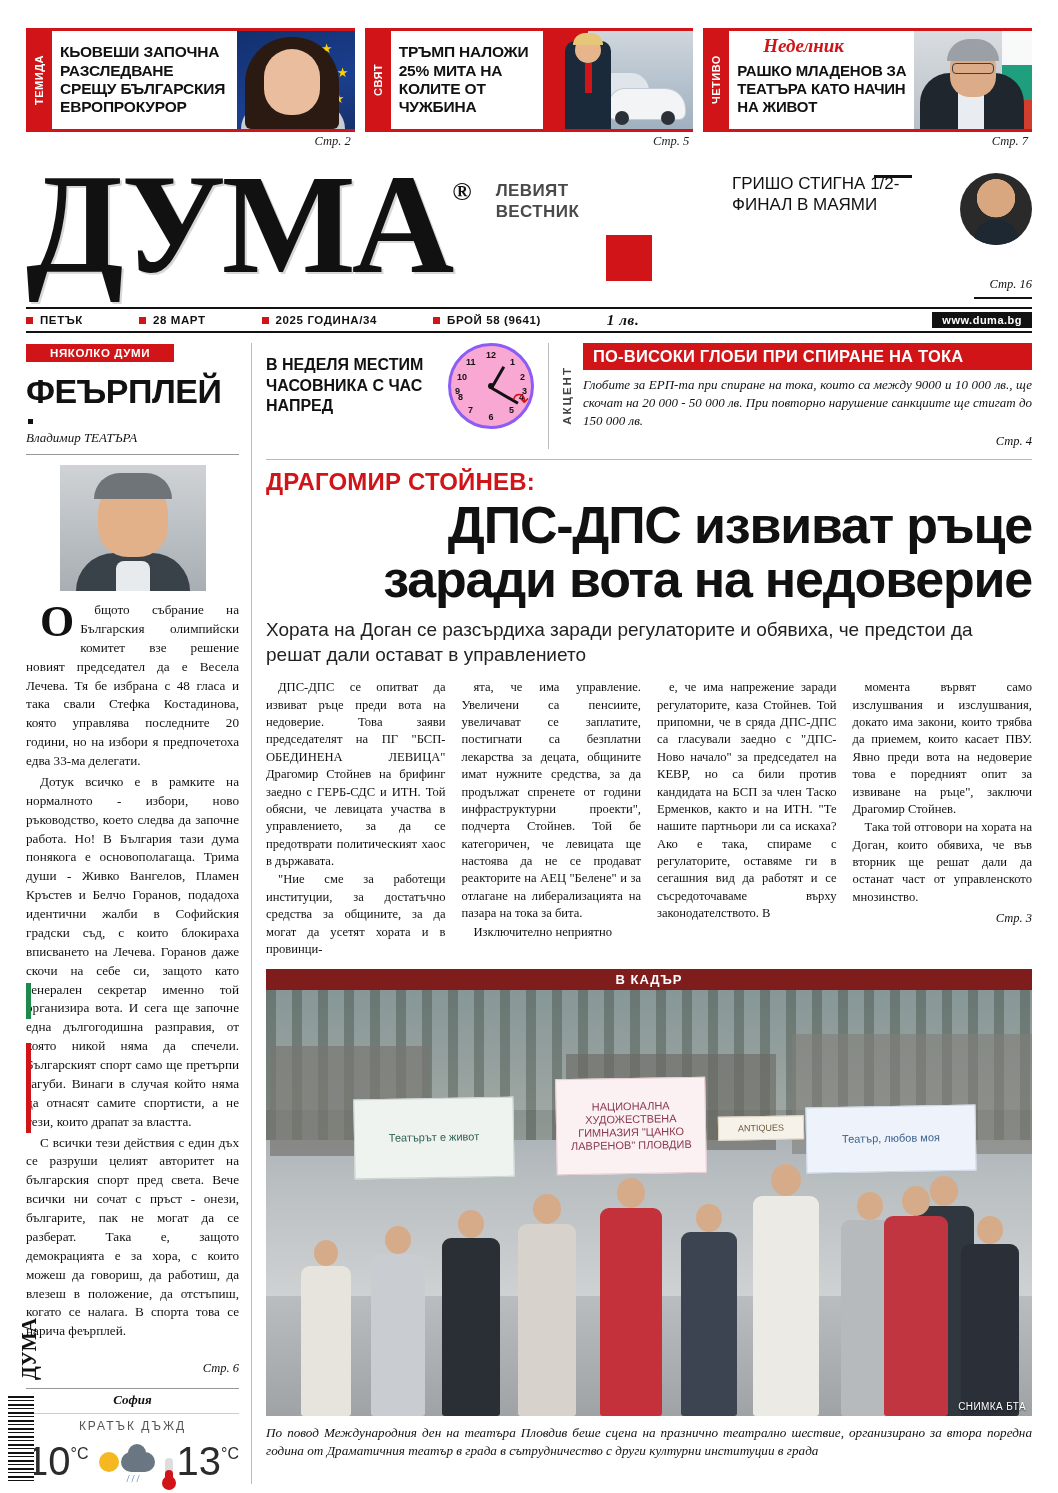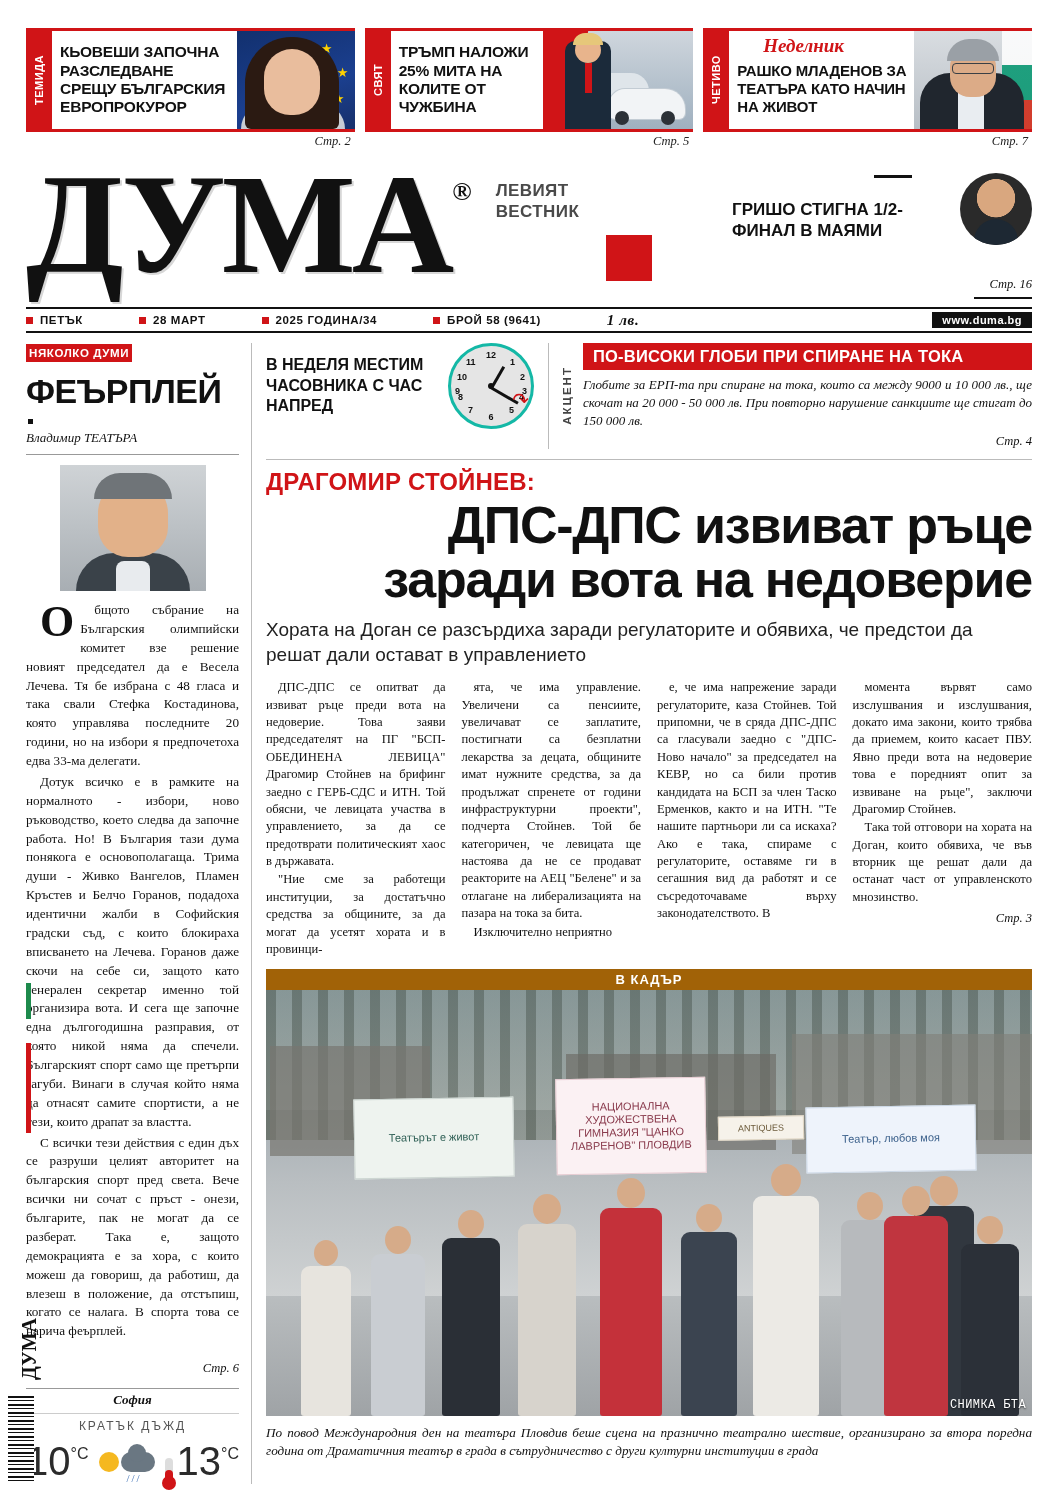--- a/index.html
+++ b/index.html
@@ -96,22 +96,22 @@
   .left-paper {
     font-family: "Liberation Sans", sans-serif;
     font-size: 17px; font-weight: bold; color: #4a4a4a;
     letter-spacing: .4px; line-height: 1.22;
     margin-left: 26px; margin-top: 26px;
   }
   .sport-box { position: absolute; right: 0; top: 18px; width: 300px; display: flex; align-items: flex-start; }
   .sport-line { width: 38px; height: 3px; background: #111; position: absolute; right: 120px; top: 2px; }
   .sport-text {
     font-family: "Liberation Sans", sans-serif;
-    font-weight: bold; font-size: 17px; line-height: 1.25;
-    text-transform: uppercase; margin-top: 26px;
+    font-weight: normal; font-size: 17px; line-height: 1.25;
+    text-transform: uppercase; margin-top: 0;
   }
   .sport-photo {
     width: 72px; height: 72px; border-radius: 50%; margin-left: 12px;
     background: radial-gradient(circle at 50% 35%, #d9a77f 0 32%, #2a2a2a 33% 100%);
     position: relative; overflow: hidden; flex: none;
   }
   .sport-photo::after { content:""; position:absolute; left:14px; bottom:0; width:44px; height:26px; background:#1d2833; border-radius:22px 22px 0 0;}
   .sport-page { position: absolute; right: 0; top: 104px; font-style: italic; font-size: 12.5px; }
   .sport-rule { position: absolute; right: 0; top: 124px; width: 58px; height: 2px; background: #111; }
 
@@ -131,21 +131,21 @@
   }
 
   
   .content { display: flex; margin-top: 10px; }
   .col-left { width: 226px; flex: none; padding-right: 12px; border-right: 1px solid #bbb; position: relative; }
   .col-main { flex: 1; padding-left: 14px; }
 
   .kicker-tag {
     display: inline-block; background: #d01417; color: #fff;
     font-family: "Liberation Sans", sans-serif; font-weight: bold;
-    font-size: 11.5px; letter-spacing: .6px; padding: 3px 3px;
+    font-size: 11.5px; letter-spacing: .6px; padding: 3px 24px;
   }
   .col-title {
     font-family: "Liberation Sans", sans-serif; font-weight: bold;
     font-size: 34px; letter-spacing: -.5px; margin-top: 10px;
   }
   .col-dot { width: 5px; height: 5px; background: #111; margin: 8px 0 6px 2px; }
   .col-author { font-style: italic; font-size: 13px; margin-bottom: 8px; }
   .col-rule { border-top: 1px solid #999; margin: 6px 0 10px; }
   .col-photo {
     width: 146px; height: 126px; margin: 0 auto 10px; position: relative;
@@ -193,21 +193,21 @@
 
   
   .toprow { display: flex; align-items: flex-start; gap: 14px; }
   .clockbox { display: flex; align-items: center; gap: 12px; width: 268px; flex: none; }
   .clocktext {
     font-family: "Liberation Sans", sans-serif; font-weight: bold;
     font-size: 16px; line-height: 1.3; text-transform: uppercase;
   }
   .clock {
     width: 86px; height: 86px; border-radius: 50%;
-    border: 3px solid #14b8a6; position: relative; background: #e5e5e5; flex: none;
+    border: 3px solid #8b5cf6; position: relative; background: #f9a8d4; flex: none;
   }
   .clock .num { position: absolute; font-family: "Liberation Sans", sans-serif; font-size: 9px; font-weight: bold; }
   .hand { position: absolute; left: 50%; top: 50%; transform-origin: 0 0; background: #111; }
   .hand.h { width: 23px; height: 3px; transform: rotate(-60deg); }
   .hand.m { width: 32px; height: 2.5px; transform: rotate(30deg); }
   .clock .center { position: absolute; left: 50%; top: 50%; width: 6px; height: 6px; background: #111; border-radius: 50%; transform: translate(-50%,-50%); }
   .clock .arrow { position: absolute; right: 2px; bottom: 14px; color: #d01417; font-size: 20px; }
 
   .accentbox { flex: 1; border-left: 1px solid #bbb; padding-left: 12px; display: flex; }
   .accent-tag {
@@ -242,21 +242,21 @@
 
   
   .cols3 { display: flex; gap: 16px; margin-top: 12px; font-size: 12.6px; line-height: 1.38; text-align: justify; }
   .cols3 .c { flex: 1; }
   .cols3 p { text-indent: 12px; margin-bottom: 1px; }
   .cols3 .c:first-child p:first-child { text-indent: 12px; }
   .lead-page { text-align: right; font-style: italic; font-size: 12.5px; margin-top: 4px; }
 
   
   .kadr {
-    background: #a16207; color: #fff; text-align: center;
+    background: #7f1d1d; color: #fff; text-align: center;
     font-family: "Liberation Sans", sans-serif; font-weight: bold;
     font-size: 13px; letter-spacing: 1px; padding: 3px 0; margin-top: 10px;
   }
   .photo {
     position: relative; width: 100%; height: 426px; overflow: hidden;
     background: linear-gradient(180deg,#8e9aa3 0%, #9fa8ae 22%, #b9bec1 45%, #cfd2d3 72%, #b9bdc0 100%);
   }
   .ph-sky { position: absolute; left: 0; top: 0; right: 0; height: 120px; background: linear-gradient(180deg,#9fb2bd,#c2cacf); }
   .ph-trees { position: absolute; left: 0; top: 0; right: 0; height: 150px;
     background: repeating-linear-gradient(90deg, rgba(60,70,55,.55) 0 10px, rgba(90,100,80,.35) 10px 26px); }
@@ -268,22 +268,22 @@
     display: flex; align-items: center; justify-content: center; text-align: center;
     font-size: 11px; line-height: 1.2; padding: 4px; transform: rotate(-1deg);
   }
   .banner.b2 { background: #fbf1f3; color: #8a3b4d; border-color: #e6ccd2; }
   .banner.b3 { background: #eef3fb; color: #3a5f8a; border-color: #ccd8e6; }
   .banner.b4 { background: #f6f2ea; color: #6b5a3a; border-color: #ded4c2; }
   .person { position: absolute; bottom: 0; }
   .p-head { position: absolute; left: 50%; transform: translateX(-50%); border-radius: 50%; background: #d6ab89; }
   .p-body { position: absolute; left: 50%; transform: translateX(-50%); border-radius: 9px 9px 3px 3px; }
   .photo-credit {
-    position: absolute; right: 6px; bottom: 4px; color: #fff; font-size: 12px;
-    font-family: Liberation Mono, monospace; letter-spacing: .4px;
+    position: absolute; right: 6px; bottom: 4px; color: #fff; font-size: 10px;
+    font-family: Liberation Sans, sans-serif; letter-spacing: .4px;
     text-shadow: 0 1px 2px rgba(0,0,0,.7);
   }
   .caption { font-style: italic; font-size: 13.2px; line-height: 1.36; margin-top: 8px; text-align: justify; }
 </style>
 </head>
 <body>
 
 <div class="page">
 
   <div class="teasers">

